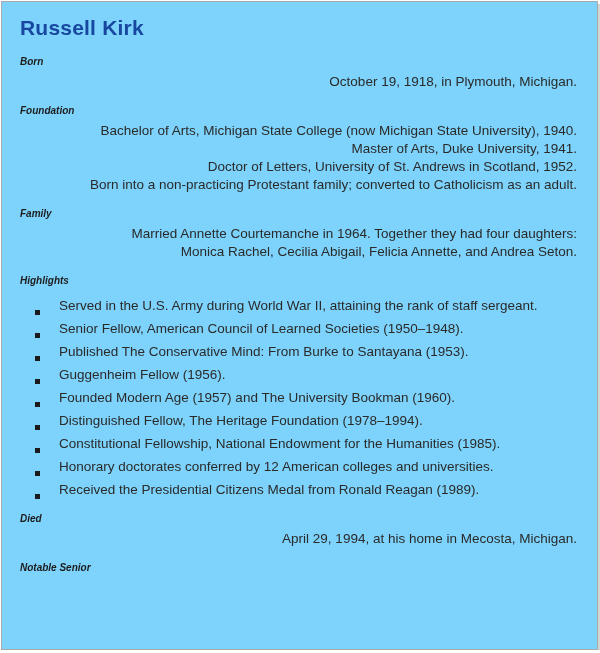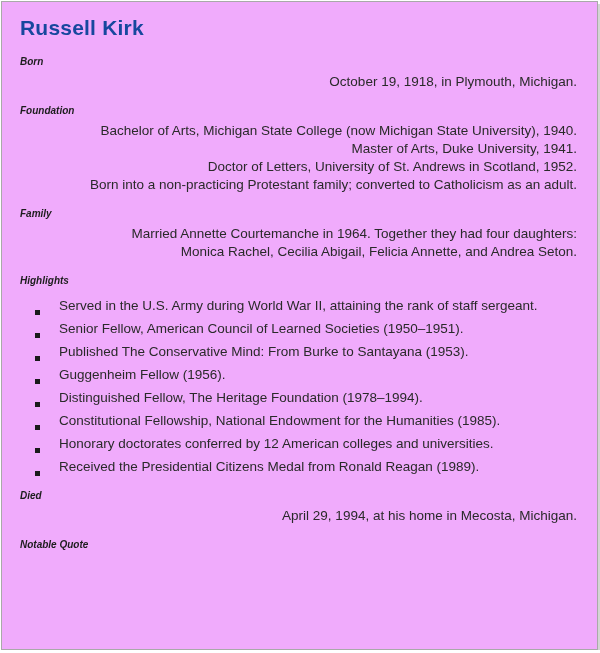--- a/index.html
+++ b/index.html
@@ -8,21 +8,21 @@
     background: #ffffff;
     font-family: "Liberation Sans", sans-serif;
   }
   .card {
     box-sizing: border-box;
     width: 597px;
     height: 649px;
     margin: 1px 0 0 1px;
     border: 1px solid #a9a9a9;
     box-shadow: 2px 3px 0 #d4d4d4;
-    background: #f0abfc;
+    background: #7dd3fc;
     padding: 14px 20px 10px 18px;
     overflow: hidden;
     color: #262626;
   }
   h1 {
     font-size: 21px;
     line-height: 24px;
     font-weight: bold;
     color: #17479E;
     margin: 0 0 13px 0;
@@ -99,29 +99,33 @@
 
   <section>
     <h2>Highlights</h2>
     <ul class="highlights">
       <li>
           <span class="sq"></span>
           <span>Served in the U.S. Army during World War II, attaining the rank of staff sergeant.</span>
         </li>
       <li>
           <span class="sq"></span>
-          <span>Senior Fellow, American Council of Learned Societies (1950–1951).</span>
+          <span>Senior Fellow, American Council of Learned Societies (1950–1948).</span>
         </li>
       <li>
           <span class="sq"></span>
           <span>Published The Conservative Mind: From Burke to Santayana (1953).</span>
         </li>
       <li>
           <span class="sq"></span>
           <span>Guggenheim Fellow (1956).</span>
+        </li>
+      <li>
+          <span class="sq"></span>
+          <span>Founded Modern Age (1957) and The University Bookman (1960).</span>
         </li>
       <li>
           <span class="sq"></span>
           <span>Distinguished Fellow, The Heritage Foundation (1978–1994).</span>
         </li>
       <li>
           <span class="sq"></span>
           <span>Constitutional Fellowship, National Endowment for the Humanities (1985).</span>
         </li>
       <li>
@@ -134,17 +138,17 @@
         </li>
     </ul>
   </section>
 
   <section>
     <h2>Died</h2>
     <p class="line">April 29, 1994, at his home in Mecosta, Michigan.</p>
   </section>
 
   <section>
-    <h2>Notable Quote</h2>
+    <h2>Notable Senior</h2>
 
   </section>
 
 </div>
 
 </body></html>

